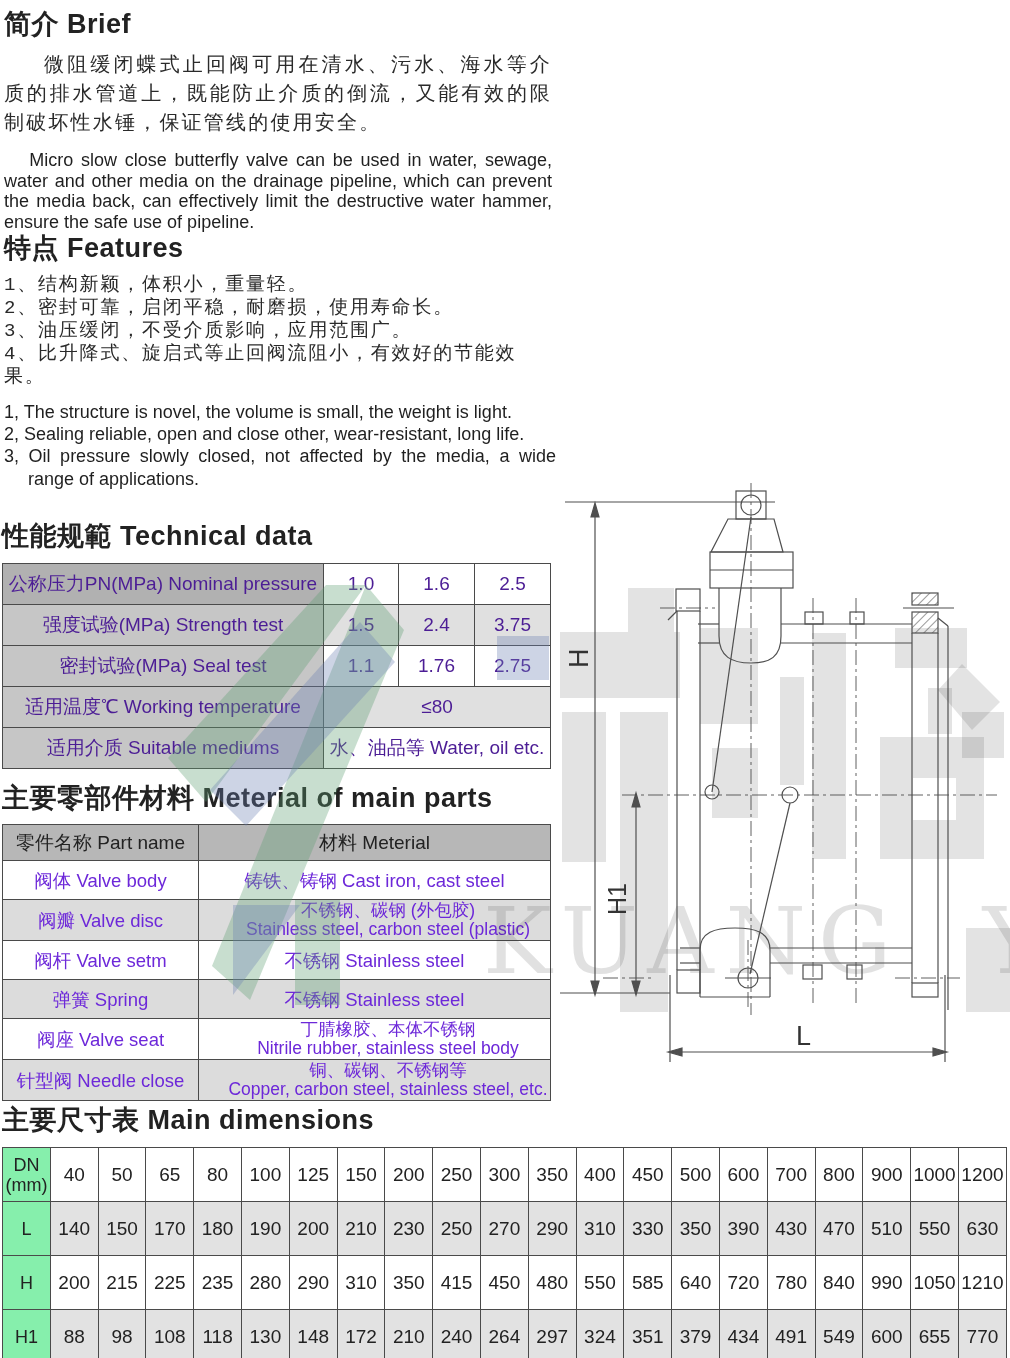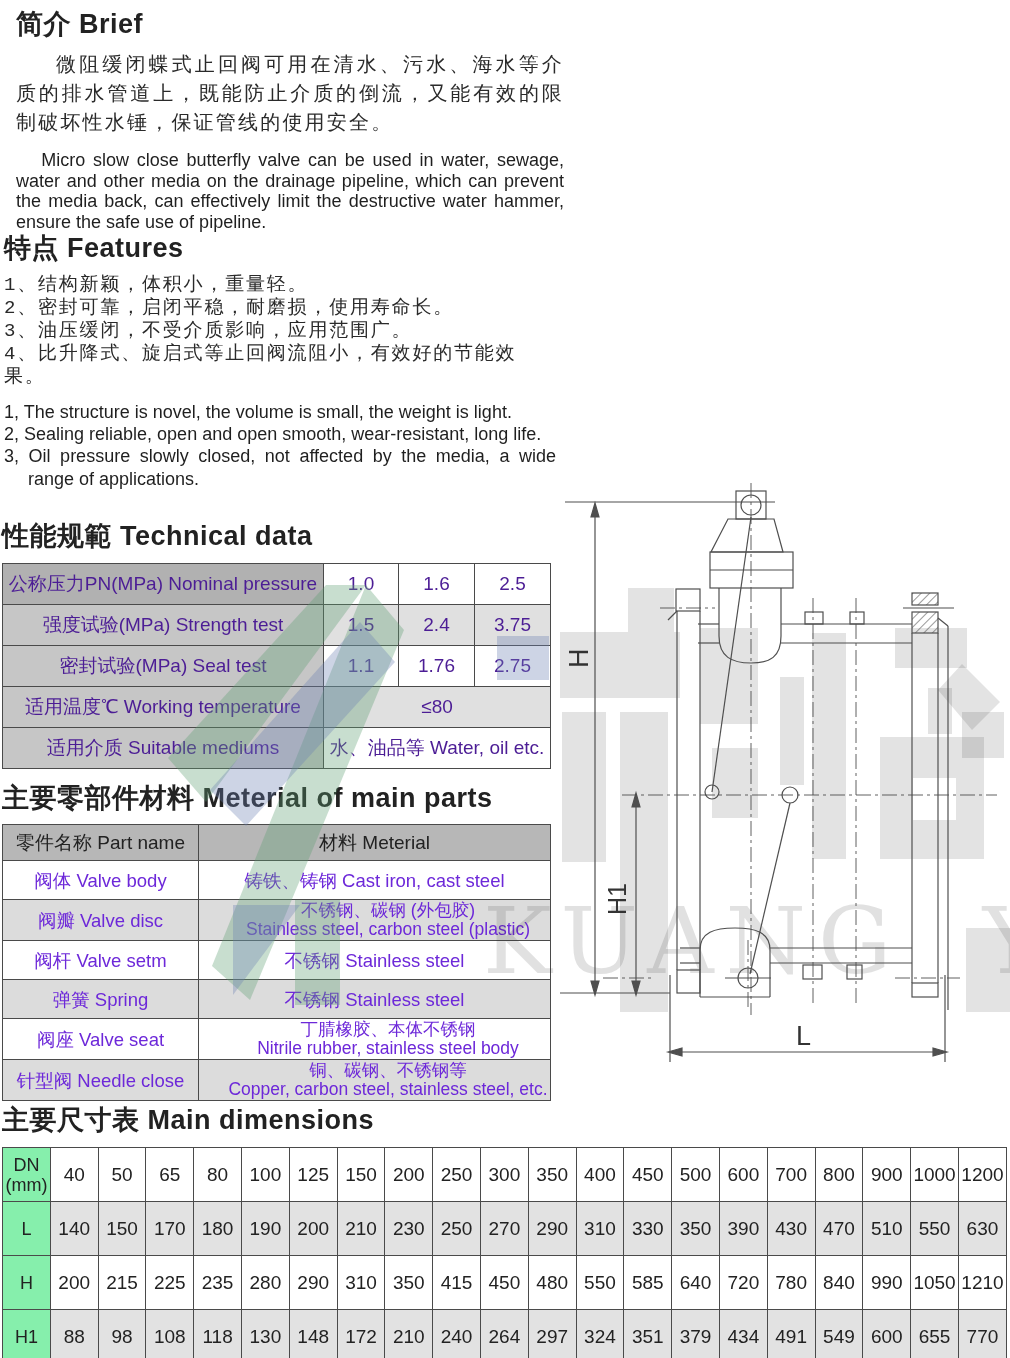--- a/index.html
+++ b/index.html
@@ -48,37 +48,37 @@
            color:rgba(40,40,40,0.14);letter-spacing:12px;word-spacing:38px;white-space:nowrap;}
   svg text{font-family:"Liberation Sans",sans-serif;}
 </style>
 </head>
 <body>
 
 <div class="page">
 
   <div class="layer-content">
 
-    <div class="blk" style="left:16px;top:6px;width:548px;">
+    <div class="blk" style="left:4px;top:6px;width:548px;">
       <h2 class="sec-title">简介 Brief</h2>
       <p class="cn-par">微阻缓闭蝶式止回阀可用在清水、污水、海水等介质的排水管道上，既能防止介质的倒流，又能有效的限制破坏性水锤，保证管线的使用安全。</p>
       <p class="en-par">Micro slow close butterfly valve can be used in water, sewage, water and other media on the drainage pipeline, which can prevent the media back, can effectively limit the destructive water hammer, ensure the safe use of pipeline.</p>
     </div>
 
     <div class="blk" style="left:4px;top:230px;width:552px;">
       <h2 class="sec-title">特点 Features</h2>
       <div class="feat-cn-list">
         <div class="feat-cn">1、结构新颖，体积小，重量轻。</div>
         <div class="feat-cn">2、密封可靠，启闭平稳，耐磨损，使用寿命长。</div>
         <div class="feat-cn">3、油压缓闭，不受介质影响，应用范围广。</div>
         <div class="feat-cn">4、比升降式、旋启式等止回阀流阻小，有效好的节能效果。</div>
       </div>
       <div class="feat-en-list">
         <div class="feat-en">1, The structure is novel, the volume is small, the weight is light.</div>
-        <div class="feat-en">2, Sealing reliable, open and open smooth, wear-resistant, long life.</div>
+        <div class="feat-en">2, Sealing reliable, open and close other, wear-resistant, long life.</div>
         <div class="feat-en">3, Oil pressure slowly closed, not affected by the media, a wide range of applications.</div>
       </div>
     </div>
 
     <div class="blk" style="left:2px;top:518px;width:548px;">
       <h2 class="sec-title">性能规範 Technical data</h2>
       <table class="tech-table">
         <colgroup>
             <col style="width:321px">
             <col style="width:75px">

